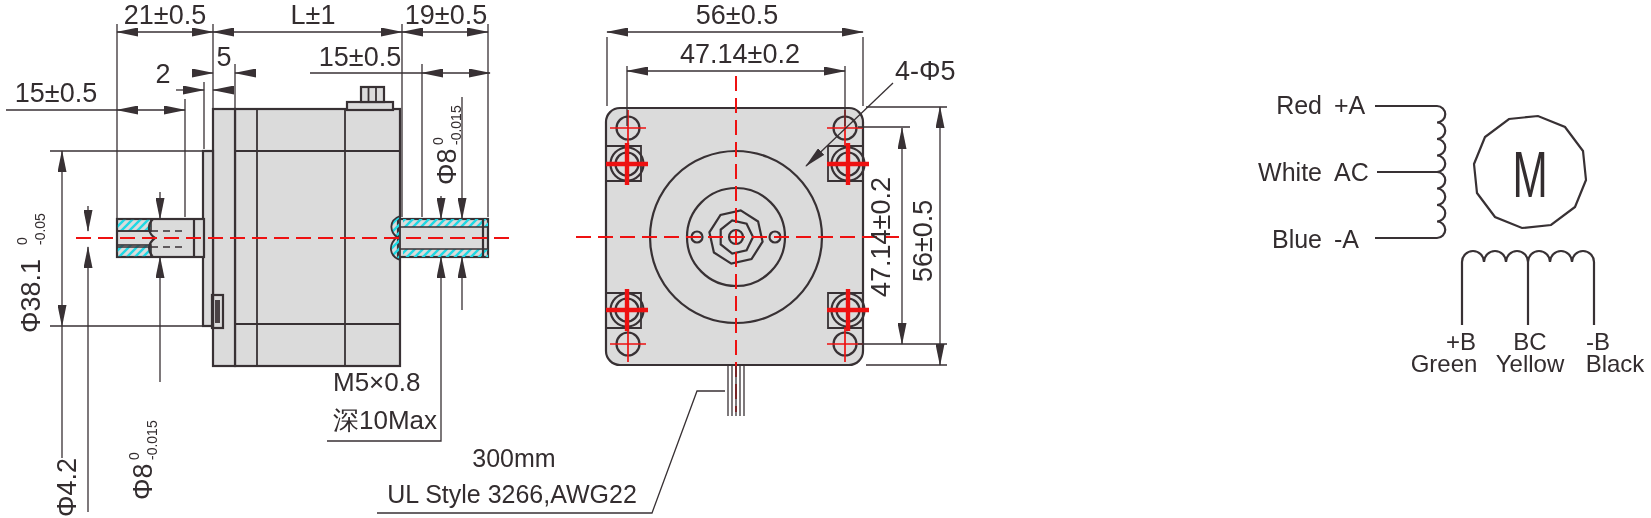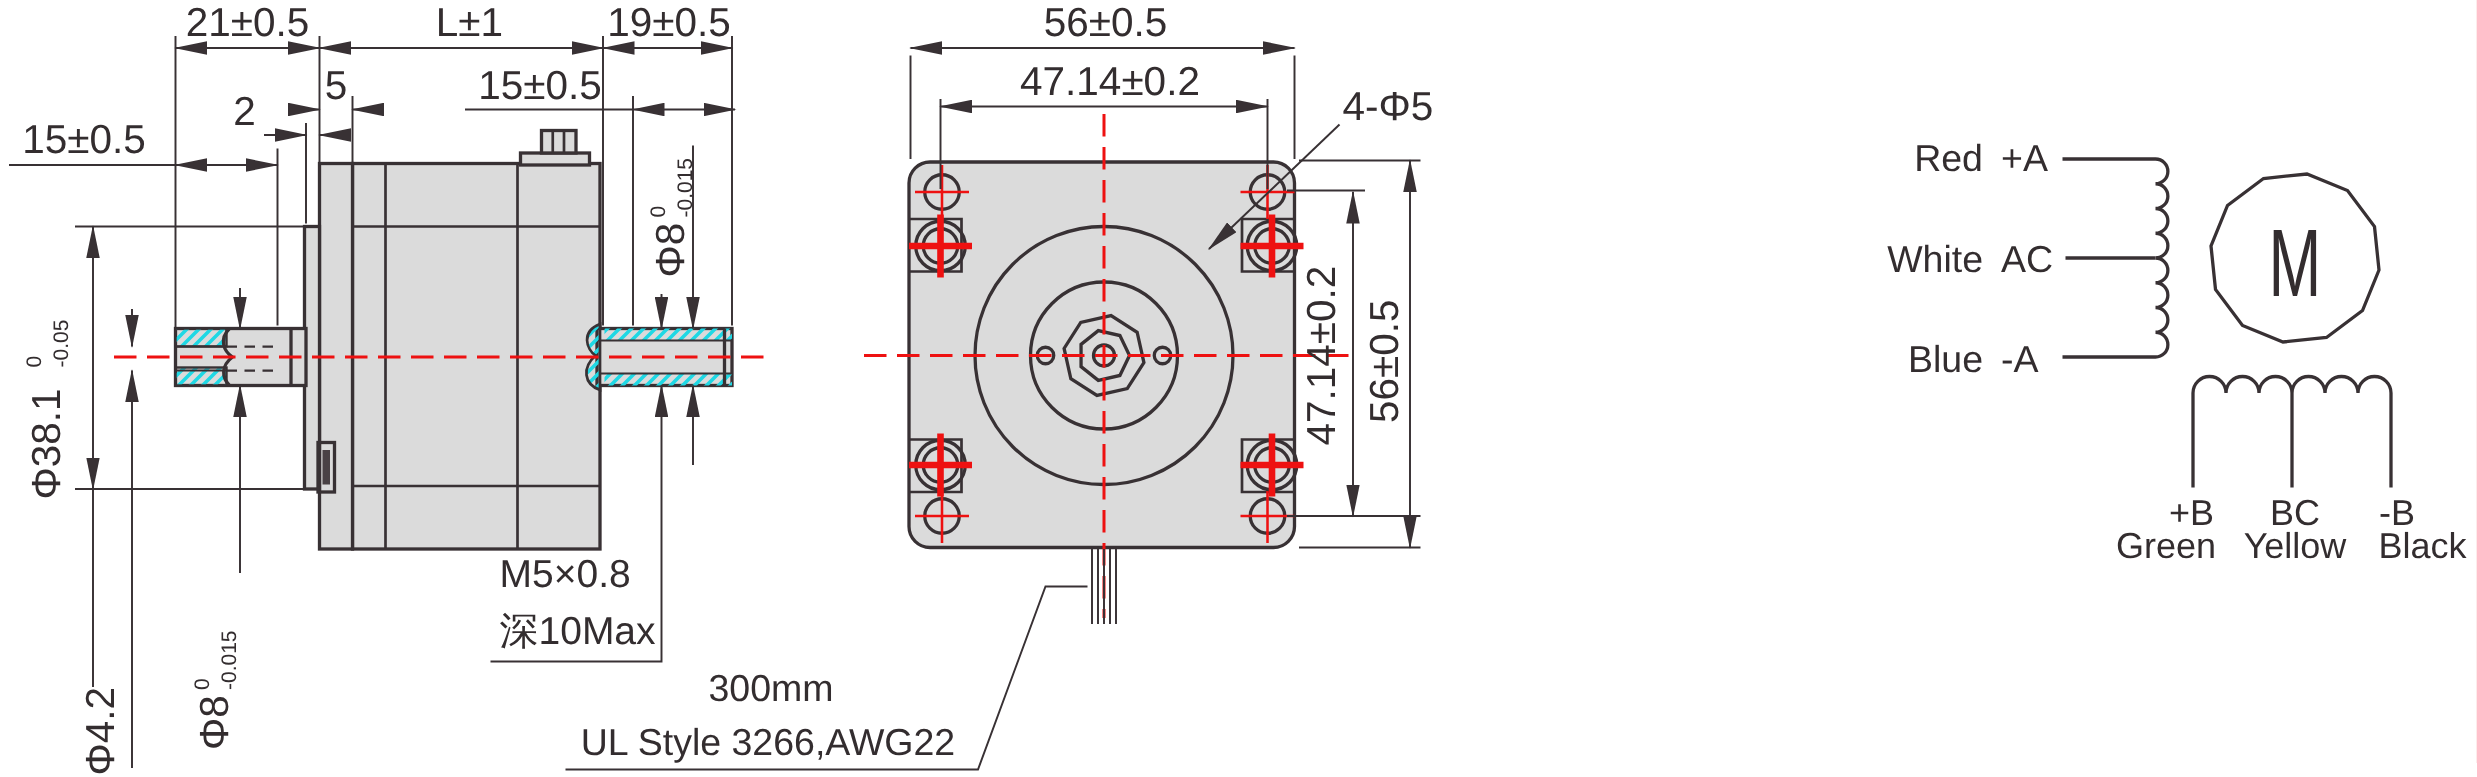--- a/index.html
+++ b/index.html
@@ -1,16 +1,16 @@
 <!DOCTYPE html>
 <html><head>
 <meta charset="utf-8">
 <style>
   html,body{margin:0;padding:0;background:#ffffff;}
-  .stage{position:relative;width:1651px;height:518px;background:#fca5a5;overflow:hidden;
+  .stage{position:relative;width:1651px;height:518px;background:#bef264;overflow:hidden;
          font-family:"Liberation Sans", sans-serif;}
   svg{display:block}
   text{fill:#332d2f;font-family:"Liberation Sans", sans-serif;}
   .dim{font-size:27px;}
   .tol{font-size:14px;}
   .lbl{font-size:26px;}
   .cab{font-size:25px;}
   .wir{font-size:25px;}
   .trm{font-size:24px;}
   .thin{stroke:#383134;stroke-width:1.3;fill:none;}

